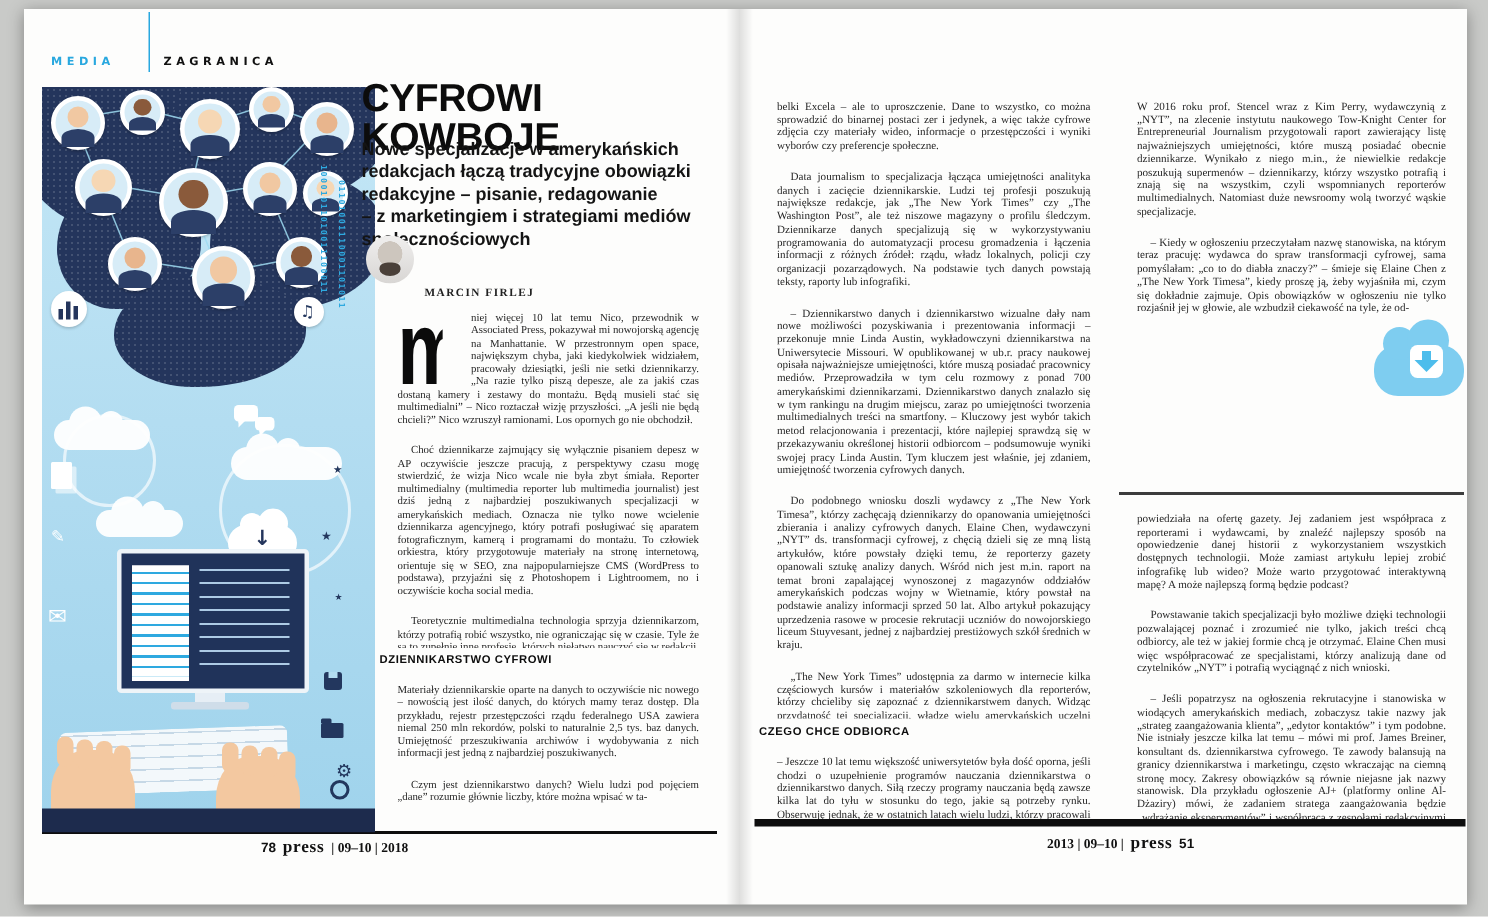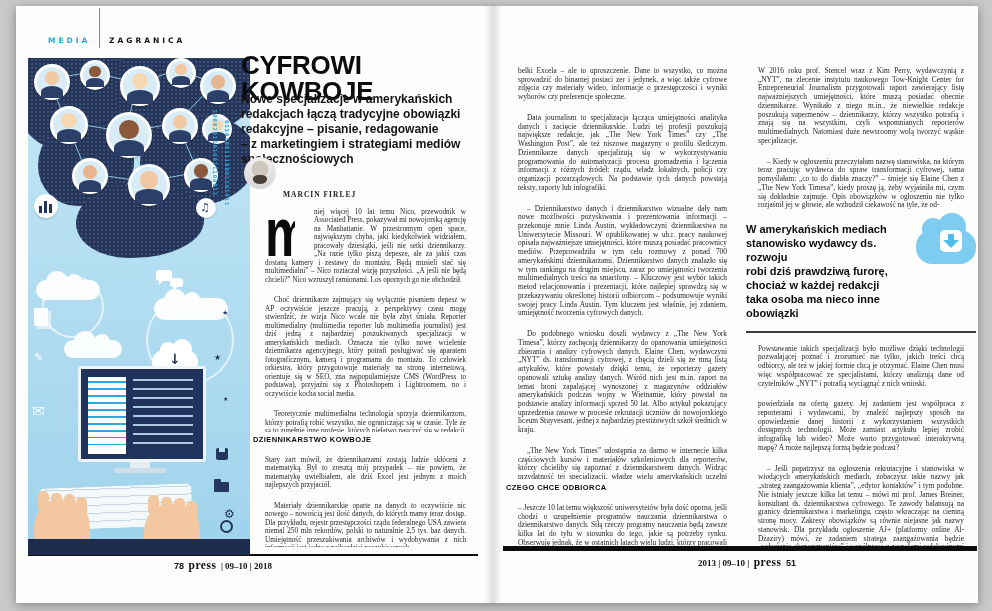--- a/index.html
+++ b/index.html
@@ -5,21 +5,21 @@
   html,body{margin:0;padding:0}
   body{width:992px;height:611px;position:relative;overflow:hidden;
        background:#c9cac8;font-family:"Liberation Sans",sans-serif}
   .spread{position:absolute;left:16px;top:6px;width:962px;height:597px;
           background:#fdfdfc;box-shadow:0 2px 10px rgba(0,0,0,.35)}
   .gutter{position:absolute;left:468px;top:0;width:18px;height:100%;
           background:linear-gradient(90deg,rgba(0,0,0,0),rgba(0,0,0,.12),rgba(0,0,0,0));pointer-events:none}
   .abs{position:absolute}
 
   
-  .kicker-media{left:32px;top:30px;font:700 7.5px "DejaVu Sans",sans-serif;letter-spacing:3px;color:#29a8df}
+  .kicker-media{left:18px;top:30px;font:700 7.5px "DejaVu Sans",sans-serif;letter-spacing:3px;color:#29a8df}
   .kicker-sep{left:83px;top:2px;width:1px;height:40px;background:#29a8df}
   .kicker-cat{left:93px;top:30px;font:700 7.5px "DejaVu Sans",sans-serif;letter-spacing:3px;color:#111}
 
   
   .title{left:225px;top:46px;width:256px;font:700 26px/1 "Liberation Sans",sans-serif;
          letter-spacing:-.3px;color:#0c0c0c}
   .standfirst{left:225px;top:86px;width:260px;font:700 12px/1.24 "Liberation Sans",sans-serif;
               color:#141414;white-space:pre-line}
   .byline-photo{left:228px;top:151px;width:32px;height:32px;border-radius:50%;overflow:hidden;
      background:radial-gradient(circle at 50% 38%,#cdc6be 0 32%,transparent 33%),linear-gradient(#f0efee,#d8d6d4)}
@@ -226,22 +226,21 @@
       <i></i>
     </div>
   <div class="abs byline-name">MARCIN FIRLEJ</div>
 
   <div class="abs leftcol-top pg lp">
     <p><span class="dropcap">m</span><span>niej więcej 10 lat temu Nico, przewodnik w Associated Press, pokazywał mi nowojorską agencję na Manhattanie. W przestronnym open space, największym chyba, jaki kiedykolwiek widziałem, pracowały dziesiątki, jeśli nie setki dziennikarzy. „Na razie tylko piszą depesze, ale za jakiś czas dostaną kamery i zestawy do montażu. Będą musieli stać się multimedialni” – Nico roztaczał wizję przyszłości. „A jeśli nie będą chcieli?” Nico wzruszył ramionami. Los opornych go nie obchodził.</span></p>
     <p>Choć dziennikarze zajmujący się wyłącznie pisaniem depesz w AP oczywiście jeszcze pracują, z perspektywy czasu mogę stwierdzić, że wizja Nico wcale nie była zbyt śmiała. Reporter multimedialny (multimedia reporter lub multimedia journalist) jest dziś jedną z najbardziej poszukiwanych specjalizacji w amerykańskich mediach. Oznacza nie tylko nowe wcielenie dziennikarza agencyjnego, który potrafi posługiwać się aparatem fotograficznym, kamerą i programami do montażu. To człowiek orkiestra, który przygotowuje materiały na stronę internetową, orientuje się w SEO, zna najpopularniejsze CMS (WordPress to podstawa), przyjaźni się z Photoshopem i Lightroomem, no i oczywiście kocha social media.</p>
     <p>Teoretycznie multimedialna technologia sprzyja dziennikarzom, którzy potrafią robić wszystko, nie ograniczając się w czasie. Tyle że są to zupełnie inne profesje, których niełatwo nauczyć się w redakcji. Kluczem do zdobywania pracy w amerykańskich mediach są dziś dwa słowa: „digital” i „dane”.</p>
   </div>
   <div class="abs leftcol-bottom pg lp">
-    <h3 class="subhead">DZIENNIKARSTWO KOWBOJE</h3>
-    <p style="text-indent:0">Stary żart mówił, że dziennikarzami zostają ludzie skłóceni z matematyką. Był to zresztą mój przypadek – nie powiem, że matematykę uwielbiałem, ale dziś Excel jest jednym z moich najlepszych przyjaciół.</p>
+    <h3 class="subhead">DZIENNIKARSTWO CYFROWI</h3>
     <p>Materiały dziennikarskie oparte na danych to oczywiście nic nowego – nowością jest ilość danych, do których mamy teraz dostęp. Dla przykładu, rejestr przestępczości rządu federalnego USA zawiera niemal 250 mln rekordów, polski to naturalnie 2,5 tys. baz danych. Umiejętność przeszukiwania archiwów i wydobywania z nich informacji jest jedną z najbardziej poszukiwanych.</p>
     <p>Czym jest dziennikarstwo danych? Wielu ludzi pod pojęciem „dane” rozumie głównie liczby, które można wpisać w ta-</p>
   </div>
 
   <div class="abs colA-top pg">
     <p>belki Excela – ale to uproszczenie. Dane to wszystko, co można sprowadzić do binarnej postaci zer i jedynek, a więc także cyfrowe zdjęcia czy materiały wideo, informacje o przestępczości i wyniki wyborów czy preferencje społeczne.</p>
     <p>Data journalism to specjalizacja łącząca umiejętności analityka danych i zacięcie dziennikarskie. Ludzi tej profesji poszukują największe redakcje, jak „The New York Times” czy „The Washington Post”, ale też niszowe magazyny o profilu śledczym. Dziennikarze danych specjalizują się w wykorzystywaniu programowania do automatyzacji procesu gromadzenia i łączenia informacji z różnych źródeł: rządu, władz lokalnych, policji czy organizacji pozarządowych. Na podstawie tych danych powstają teksty, raporty lub infografiki.</p>
     <p>– Dziennikarstwo danych i dziennikarstwo wizualne dały nam nowe możliwości pozyskiwania i prezentowania informacji – przekonuje mnie Linda Austin, wykładowczyni dziennikarstwa na Uniwersytecie Missouri. W opublikowanej w ub.r. pracy naukowej opisała najważniejsze umiejętności, które muszą posiadać pracownicy mediów. Przeprowadziła w tym celu rozmowy z ponad 700 amerykańskimi dziennikarzami. Dziennikarstwo danych znalazło się w tym rankingu na drugim miejscu, zaraz po umiejętności tworzenia multimedialnych treści na smartfony. – Kluczowy jest wybór takich metod relacjonowania i prezentacji, które najlepiej sprawdzą się w przekazywaniu określonej historii odbiorcom – podsumowuje wyniki swojej pracy Linda Austin. Tym kluczem jest właśnie, jej zdaniem, umiejętność tworzenia cyfrowych danych.</p>
     <p>Do podobnego wniosku doszli wydawcy z „The New York Timesa”, którzy zachęcają dziennikarzy do opanowania umiejętności zbierania i analizy cyfrowych danych. Elaine Chen, wydawczyni „NYT” ds. transformacji cyfrowej, z chęcią dzieli się ze mną listą artykułów, które powstały dzięki temu, że reporterzy gazety opanowali sztukę analizy danych. Wśród nich jest m.in. raport na temat broni zapalającej wynoszonej z magazynów oddziałów amerykańskich podczas wojny w Wietnamie, który powstał na podstawie analizy informacji sprzed 50 lat. Albo artykuł pokazujący uprzedzenia rasowe w procesie rekrutacji uczniów do nowojorskiego liceum Stuyvesant, jednej z najbardziej prestiżowych szkół średnich w kraju.</p>
     <p>„The New York Times” udostępnia za darmo w internecie kilka częściowych kursów i materiałów szkoleniowych dla reporterów, którzy chcieliby się zapoznać z dziennikarstwem danych. Widząc przydatność tej specjalizacji, władze wielu amerykańskich uczelni włączyły ją do programów nauczania, choćby renomowany Uniwersytet George’a Washingtona w amerykańskiej stolicy. Szkolenie przeznaczone jest dla osób z przygotowaniem dziennikarskim. Kursanci uczą się Excela w stopniu zaawansowanym, języków programowania Python i Java Script, SQL, kodów HTML i CSS, obsługi serwisów Git i GitHub oraz zaawansowanej statystyki i analizy danych z social mediów.</p>
@@ -249,35 +248,30 @@
   <div class="abs colA-bottom pg">
     <h3 class="subhead">CZEGO CHCE ODBIORCA</h3>
     <p style="text-indent:0">– Jeszcze 10 lat temu większość uniwersytetów była dość oporna, jeśli chodzi o uzupełnienie programów nauczania dziennikarstwa o dziennikarstwo danych. Siłą rzeczy programy nauczania będą zawsze kilka lat do tyłu w stosunku do tego, jakie są potrzeby rynku. Obserwuję jednak, że w ostatnich latach wielu ludzi, którzy pracowali w cyfrowych newsroomach, zasiliło szeregi</p>
   </div>
 
   <div class="abs colB pg">
     <p>W 2016 roku prof. Stencel wraz z Kim Perry, wydawczynią z „NYT”, na zlecenie instytutu naukowego Tow-Knight Center for Entrepreneurial Journalism przygotowali raport zawierający listę najważniejszych umiejętności, które muszą posiadać obecnie dziennikarze. Wynikało z niego m.in., że niewielkie redakcje poszukują supermenów – dziennikarzy, którzy wszystko potrafią i znają się na wszystkim, czyli wspomnianych reporterów multimedialnych. Natomiast duże newsroomy wolą tworzyć wąskie specjalizacje.</p>
     <p>– Kiedy w ogłoszeniu przeczytałam nazwę stanowiska, na którym teraz pracuję: wydawca do spraw transformacji cyfrowej, sama pomyślałam: „co to do diabła znaczy?” – śmieje się Elaine Chen z „The New York Timesa”, kiedy proszę ją, żeby wyjaśniła mi, czym się dokładnie zajmuje. Opis obowiązków w ogłoszeniu nie tylko rozjaśnił jej w głowie, ale wzbudził ciekawość na tyle, że od-</p>
 
     <div class="pullquote-wrap">
-      <div class="pullquote">W amerykańskich mediach
-stanowisko wydawcy ds. rozwoju
-robi dziś prawdziwą furorę,
-chociaż w każdej redakcji
-taka osoba ma nieco inne obowiązki</div>
       <div class="dl-cloud"></div>
       <div class="dl-box">
         <div class="dl-arrow-stem"></div>
         <div class="dl-arrow-head"></div>
       </div>
     </div>
     <hr class="quote-rule">
 
+    <p style="text-indent:0">powiedziała na ofertę gazety. Jej zadaniem jest współpraca z reporterami i wydawcami, by znaleźć najlepszy sposób na opowiedzenie danej historii z wykorzystaniem wszystkich dostępnych technologii. Może zamiast artykułu lepiej zrobić infografikę lub wideo? Może warto przygotować interaktywną mapę? A może najlepszą formą będzie podcast?</p>
     <p>Powstawanie takich specjalizacji było możliwe dzięki technologii pozwalającej poznać i zrozumieć nie tylko, jakich treści chcą odbiorcy, ale też w jakiej formie chcą je otrzymać. Elaine Chen musi więc współpracować ze specjalistami, którzy analizują dane od czytelników „NYT” i potrafią wyciągnąć z nich wnioski.</p>
-    <p style="text-indent:0">powiedziała na ofertę gazety. Jej zadaniem jest współpraca z reporterami i wydawcami, by znaleźć najlepszy sposób na opowiedzenie danej historii z wykorzystaniem wszystkich dostępnych technologii. Może zamiast artykułu lepiej zrobić infografikę lub wideo? Może warto przygotować interaktywną mapę? A może najlepszą formą będzie podcast?</p>
     <p>– Jeśli popatrzysz na ogłoszenia rekrutacyjne i stanowiska w wiodących amerykańskich mediach, zobaczysz takie nazwy jak „strateg zaangażowania klienta”, „edytor kontaktów” i tym podobne. Nie istniały jeszcze kilka lat temu – mówi mi prof. James Breiner, konsultant ds. dziennikarstwa cyfrowego. Te zawody balansują na granicy dziennikarstwa i marketingu, często wkraczając na ciemną stronę mocy. Zakresy obowiązków są równie niejasne jak nazwy stanowisk. Dla przykładu ogłoszenie AJ+ (platformy online Al-Dżaziry) mówi, że zadaniem stratega zaangażowania będzie „wdrażanie eksperymentów” i współpraca z zespołami redakcyjnymi w celu optymalizacji i oceny nowych inicjatyw związanych z promocją treści.</p>
     <p>– Nowe specjalizacje, niezależnie od tego, jak się nazywają, związane są w dużej mierze z identyfikowaniem, jak stworzyć wartość dodaną do prostej informacji – tłumaczy prof. Breiner. →</p>
   </div>
 
   <div class="abs foot-rule-left"></div>
   <div class="abs foot-bar-right"></div>
   <div class="abs footer footer-left">
     <span class="num">78</span>&nbsp;
     <span class="logo">press</span>&nbsp;
     <span>| 09–10 | 2018</span>

